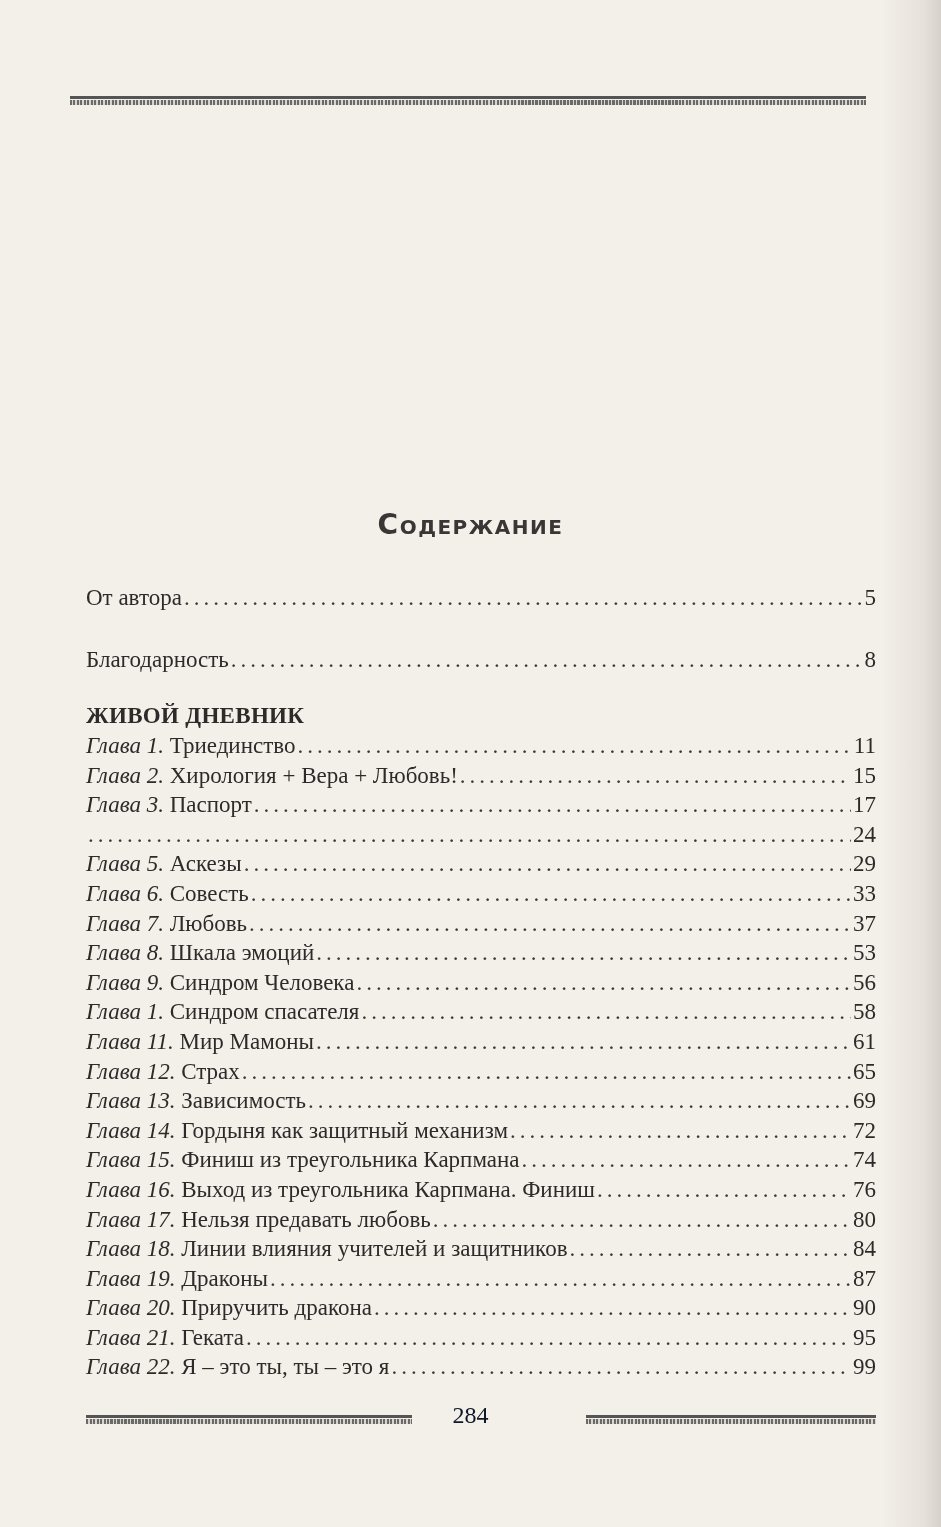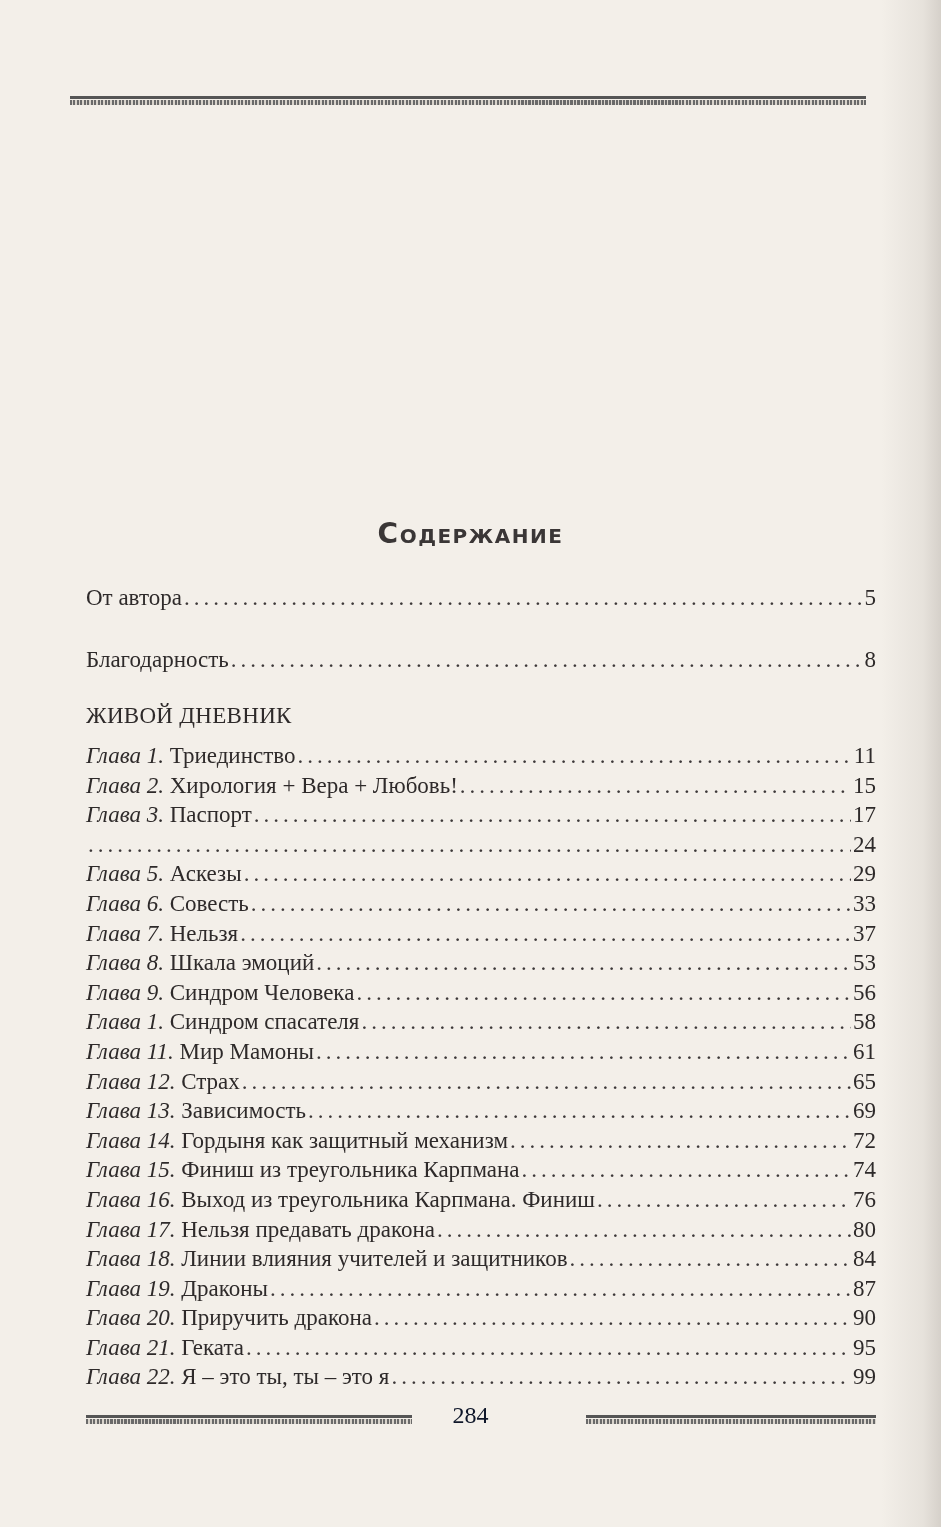--- a/index.html
+++ b/index.html
@@ -30,26 +30,24 @@
 
     .toc-title {
       position: absolute; left: 0; width: 941px; top: 508px;
       text-align: center;
       font-family: "DejaVu Sans", "Liberation Sans", sans-serif;
       font-weight: bold;
       font-size: 28px;
       letter-spacing: 1.5px;
       color: #3a3636;
       font-variant: small-caps;
-      margin-top: 9px;
     }
     .toc {
       position: absolute; left: 86px; width: 790px;
       font-size: 23px;
-      margin-top: 10px;
     }
     .row {
       display: flex; align-items: flex-end;
       height: 29.6px; line-height: 29.6px;
       white-space: nowrap;
       font-family: Liberation Serif, serif;
     }
     .row .label { flex: 0 0 auto; }
     .row .label i { font-style: italic; }
     .row .dots {
@@ -57,20 +55,21 @@
       letter-spacing: 4px; color: #3c3838;
     }
     .row .dots::before {
       content: "....................................................................................................................................................................";
     }
     .row .page { flex: 0 0 auto; }
     .front { position: absolute; left: 86px; width: 790px; font-size: 23px; }
     .section-head {
       position: absolute; left: 86px; top: 703px; font-size: 23px;
       letter-spacing: 0.3px;
+      font-weight: bold;
     }
     .page-number {
       position: absolute; left: 0; width: 941px; top: 1402px;
       text-align: center; font-size: 24px; color: #0f172a;
     }
   </style>
 </head>
 <body>
 
 <div class="page-edge"></div>
@@ -120,21 +119,21 @@
       <span class="label"><i>Глава 5.</i> <span>Аскезы</span></span>
       <span class="dots"></span>
       <span class="page">29</span>
     </div>
     <div class="row">
       <span class="label"><i>Глава 6.</i> <span>Совесть</span></span>
       <span class="dots"></span>
       <span class="page">33</span>
     </div>
     <div class="row">
-      <span class="label"><i>Глава 7.</i> <span>Нельзя</span></span>
+      <span class="label"><i>Глава 7.</i> <span>Любовь</span></span>
       <span class="dots"></span>
       <span class="page">37</span>
     </div>
     <div class="row">
       <span class="label"><i>Глава 8.</i> <span>Шкала эмоций</span></span>
       <span class="dots"></span>
       <span class="page">53</span>
     </div>
     <div class="row">
       <span class="label"><i>Глава 9.</i> <span>Синдром Человека</span></span>
@@ -170,21 +169,21 @@
       <span class="label"><i>Глава 15.</i> <span>Финиш из треугольника Карпмана</span></span>
       <span class="dots"></span>
       <span class="page">74</span>
     </div>
     <div class="row">
       <span class="label"><i>Глава 16.</i> <span>Выход из треугольника Карпмана. Финиш</span></span>
       <span class="dots"></span>
       <span class="page">76</span>
     </div>
     <div class="row">
-      <span class="label"><i>Глава 17.</i> <span>Нельзя предавать дракона</span></span>
+      <span class="label"><i>Глава 17.</i> <span>Нельзя предавать любовь</span></span>
       <span class="dots"></span>
       <span class="page">80</span>
     </div>
     <div class="row">
       <span class="label"><i>Глава 18.</i> <span>Линии влияния учителей и защитников</span></span>
       <span class="dots"></span>
       <span class="page">84</span>
     </div>
     <div class="row">
       <span class="label"><i>Глава 19.</i> <span>Драконы</span></span>

